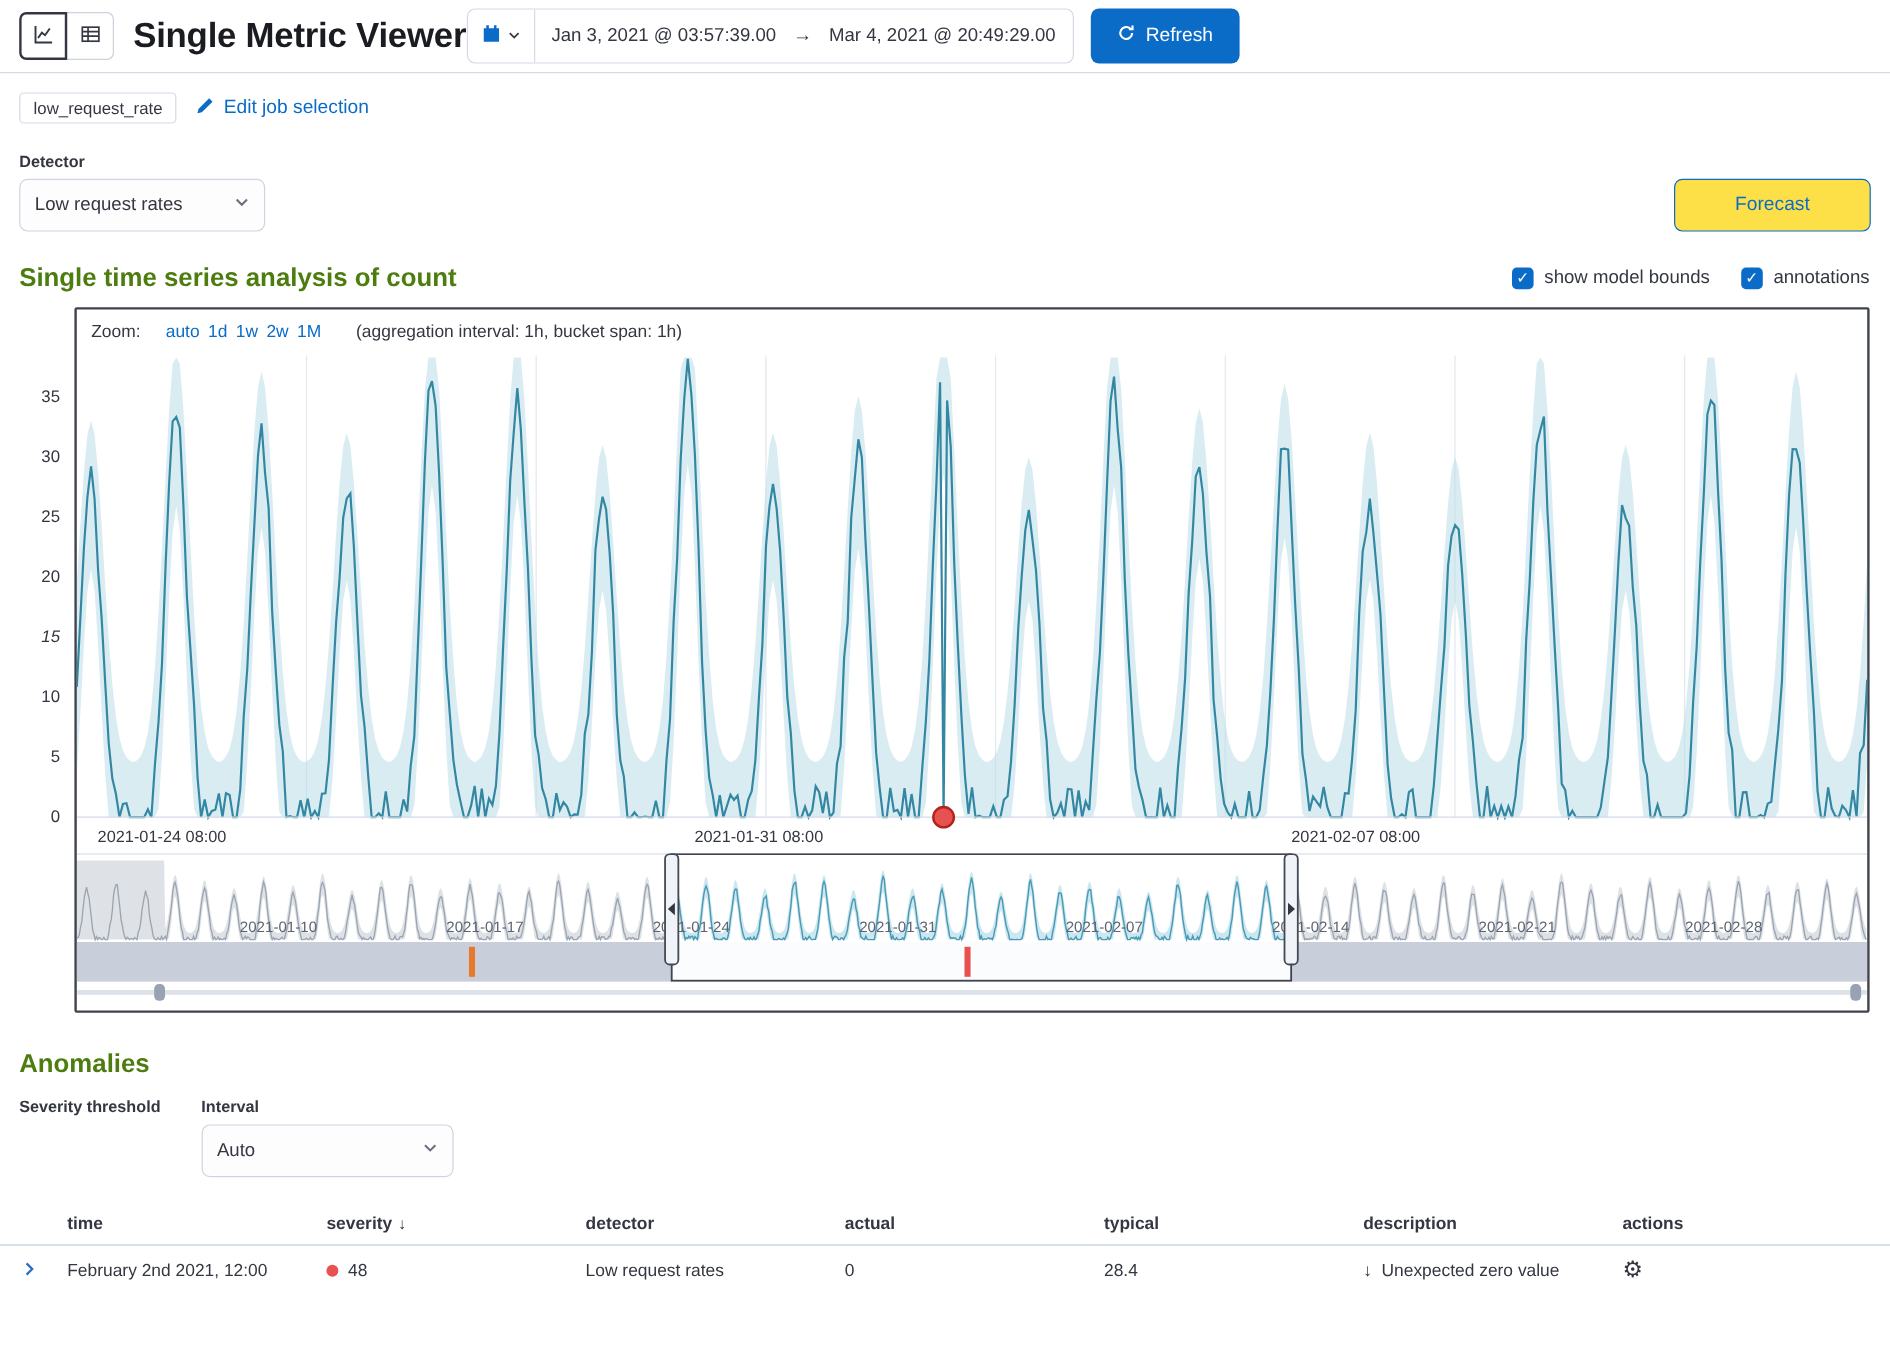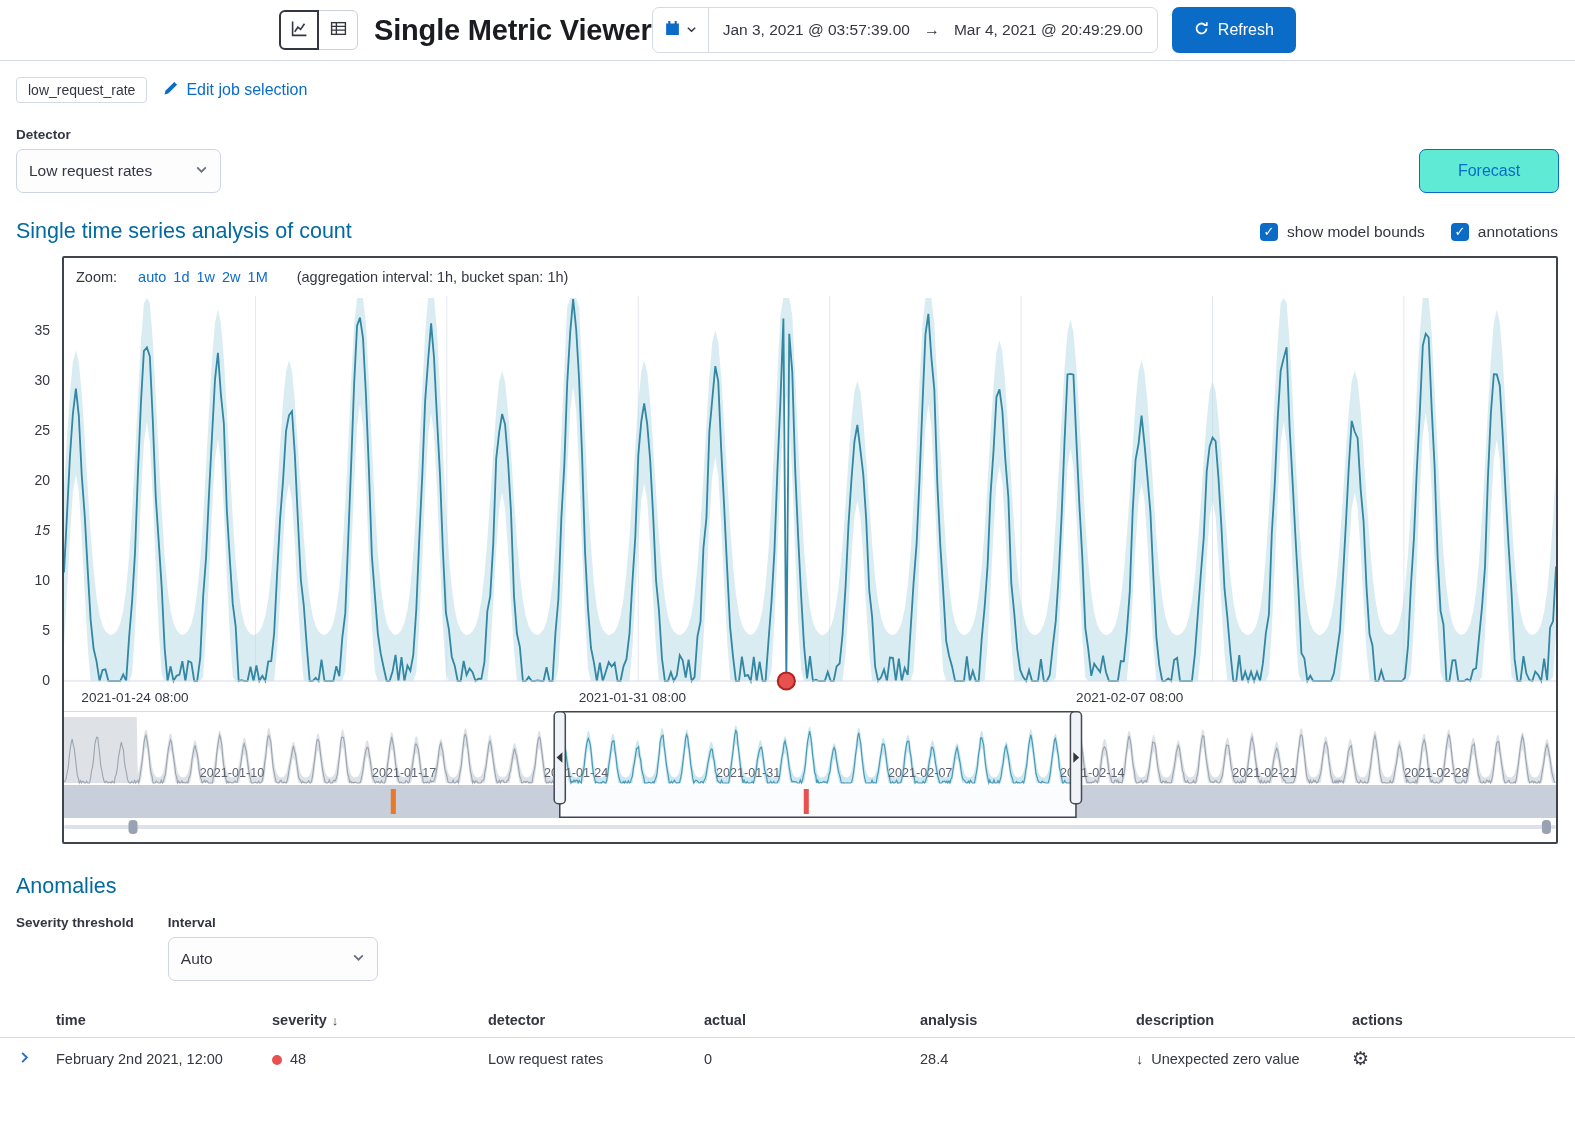--- a/index.html
+++ b/index.html
@@ -2,21 +2,21 @@
 <html><head>
 <meta charset="utf-8">
 <style>
   *{box-sizing:border-box;margin:0;padding:0}
   html,body{background:#fff}
   body{width:1575px;height:1126px;overflow:hidden;font-family:"Liberation Sans","DejaVu Sans",sans-serif;color:#343741;font-size:15px}
   a{text-decoration:none;cursor:pointer}
   button{font-family:inherit;cursor:pointer}
 
   
-  .app-header{display:flex;justify-content:center;align-items:center;height:61px;padding:0 16px;border-bottom:1px solid #d3dae6}
+  .app-header{display:flex;justify-content:flex-start;align-items:center;height:61px;padding:0 16px;border-bottom:1px solid #d3dae6}
   .header-left{display:flex;align-items:center;gap:16px}
   .btn-group{display:flex}
   .icon-btn{width:40px;height:40px;background:#fff;border:1px solid #cbd2dc;display:flex;align-items:center;justify-content:center}
   .icon-btn.first{border-radius:6px 0 0 6px;border:2px solid #343741;z-index:2}
   .icon-btn.last{border-radius:0 6px 6px 0;margin-left:-1px}
   h1.page-title{font-size:29px;font-weight:600;color:#1a1c21;letter-spacing:-.2px}
   .header-right{display:flex;align-items:center;gap:14px}
   .date-picker{display:flex;align-items:center;height:46px;border:1px solid #d3dae6;border-radius:7px;background:#fff}
   .cal-btn{display:flex;align-items:center;gap:5px;height:100%;padding:0 11px;background:transparent;border:none;border-right:1px solid #d3dae6}
   .date-text{border:none;background:none;font-size:15.5px;color:#343741;padding:0 14px;white-space:nowrap}
@@ -25,25 +25,25 @@
 
   
   .job-row{display:flex;align-items:center;gap:16px;padding:16px 16px 0}
   .job-badge{border:1px solid #d3dae6;border-radius:4px;padding:4px 11px;font-size:14px;background:#fff}
   .edit-link{display:flex;align-items:center;gap:7px;color:#0b6cc8;font-size:16px}
 
   
   .detector-row{display:flex;justify-content:space-between;align-items:flex-end;padding:24px 16px 0}
   .field-label{display:block;font-size:13.5px;font-weight:700;margin-bottom:7px}
   .select{display:flex;align-items:center;justify-content:space-between;gap:10px;width:205px;height:44px;padding:0 12px;border:1px solid #cdd5e2;background:#fdfdfe;border-radius:7px;font-size:15.5px;cursor:pointer}
-  .forecast-btn{width:140px;height:44px;background:#5eead4;color:#0b6cc8;border:1px solid #0b6cc8;border-radius:7px;font-size:16px;font-weight:500}
+  .forecast-btn{width:164px;height:44px;background:#fde047;color:#0b6cc8;border:1px solid #0b6cc8;border-radius:7px;font-size:16px;font-weight:500}
 
   
   .series-header{display:flex;justify-content:space-between;align-items:center;padding:26px 17px 12px 8px;margin-left:8px}
-  h2.section-title{font-size:21.5px;font-weight:400;color:#0369a1}
+  h2.section-title{font-size:21.5px;font-weight:700;color:#4d7c0f}
   .checks{display:flex;gap:26px}
   .check{display:flex;align-items:center;gap:9px;font-size:15.5px;cursor:pointer}
   .cb{width:18px;height:18px;border-radius:4px;background:#0b6cc8;color:#fff;font-size:13px;font-weight:700;display:flex;align-items:center;justify-content:center}
 
   
   .chart-area{position:relative;margin:0 17px 0 62px}
   .y-labels{position:absolute;left:-50px;top:0;width:44px;height:460px}
   .y-tick{position:absolute;right:6px;font-size:14px;color:#343741}
   .chart-box{border:2px solid #3f444c;border-radius:2px;background:#fff;padding-bottom:6px}
   .zoom-row{display:flex;align-items:center;gap:21px;height:38px;padding:0 12px;font-size:14.5px}
@@ -268,21 +268,21 @@
   </div>
 
   <table class="anomalies">
     <thead>
       <tr>
         <th class="col-exp"></th>
         <th class="col">time</th>
         <th class="col"><span>severity</span><span class="sort-arrow">↓</span></th>
         <th class="col">detector</th>
         <th class="col">actual</th>
-        <th class="col">analysis</th>
+        <th class="col">typical</th>
         <th class="col">description</th>
         <th>actions</th>
       </tr>
     </thead>
     <tbody>
       <tr>
         <td class="col-exp">
           <button class="expander">
             <span>
               <svg width="15" height="15" viewBox="0 0 16 16" fill="none" stroke="#2a6cc5" stroke-width="2">

